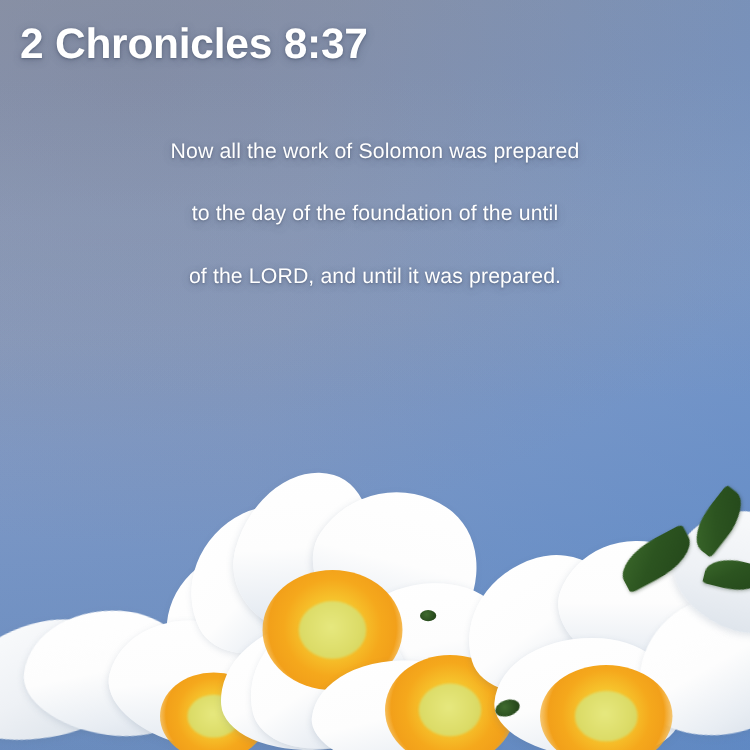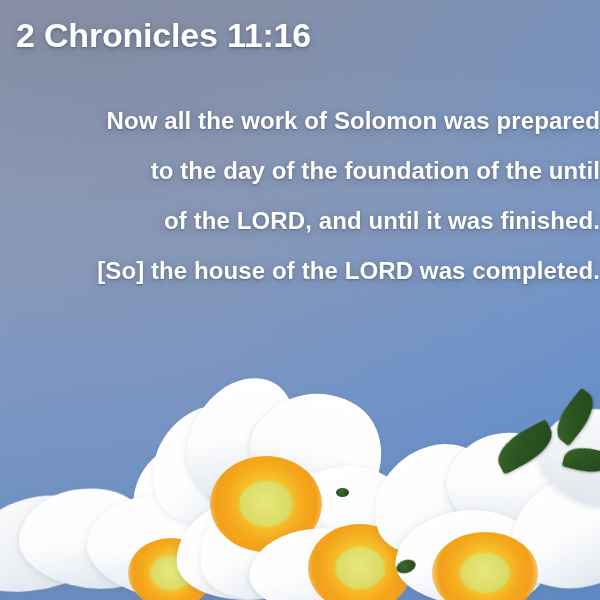--- a/index.html
+++ b/index.html
@@ -127,29 +127,28 @@
   }
   .verse {
     position: absolute;
     left: 0;
     right: 0;
     top: 96px;
     text-align: center;
     color: #ffffff;
   }
   .verse-line {
-    font-size: 24px;
-    font-weight: 700;
+    font-size: 17px;
+    font-weight: 400;
     line-height: 50px;
     letter-spacing: 0.1px;
     white-space: nowrap;
     text-shadow:
       0 1px 2px rgba(62,74,98,0.55),
       0 2px 8px rgba(62,74,98,0.30);
-    text-align: right;
   }
 </style>
 </head>
 <body>
 
 <div id="card">
 
   <div class="sky-base"></div>
   <div class="sky-right"></div>
   <div class="sky-vignette"></div>
@@ -184,22 +183,21 @@
 
     <div class="petal soft dim" style="left:540px; top:38px; width:110px; height:96px; transform:rotate(24deg);"></div>
 
     <div class="leaf" style="left:494px; top:62px; width:62px; height:30px; transform:rotate(-28deg);"></div>
     <div class="leaf" style="left:548px; top:34px; width:54px; height:26px; transform:rotate(-52deg);"></div>
     <div class="leaf" style="left:564px; top:78px; width:46px; height:24px; transform:rotate(14deg);"></div>
     <div class="bud" style="left:396px; top:190px; width:20px; height:13px; transform:rotate(-18deg);"></div>
     <div class="bud" style="left:336px; top:118px; width:13px; height:9px;"></div>
   </div>
 
-  <div class="title">2 Chronicles 11:16</div>
+  <div class="title">2 Chronicles 8:37</div>
 
   <div class="verse">
     <div class="verse-line">Now all the work of Solomon was prepared</div>
     <div class="verse-line">to the day of the foundation of the until</div>
-    <div class="verse-line">of the LORD, and until it was finished.</div>
-    <div class="verse-line">[So] the house of the LORD was completed.</div>
+    <div class="verse-line">of the LORD, and until it was prepared.</div>
   </div>
 
 </div>
 
 </body></html>

